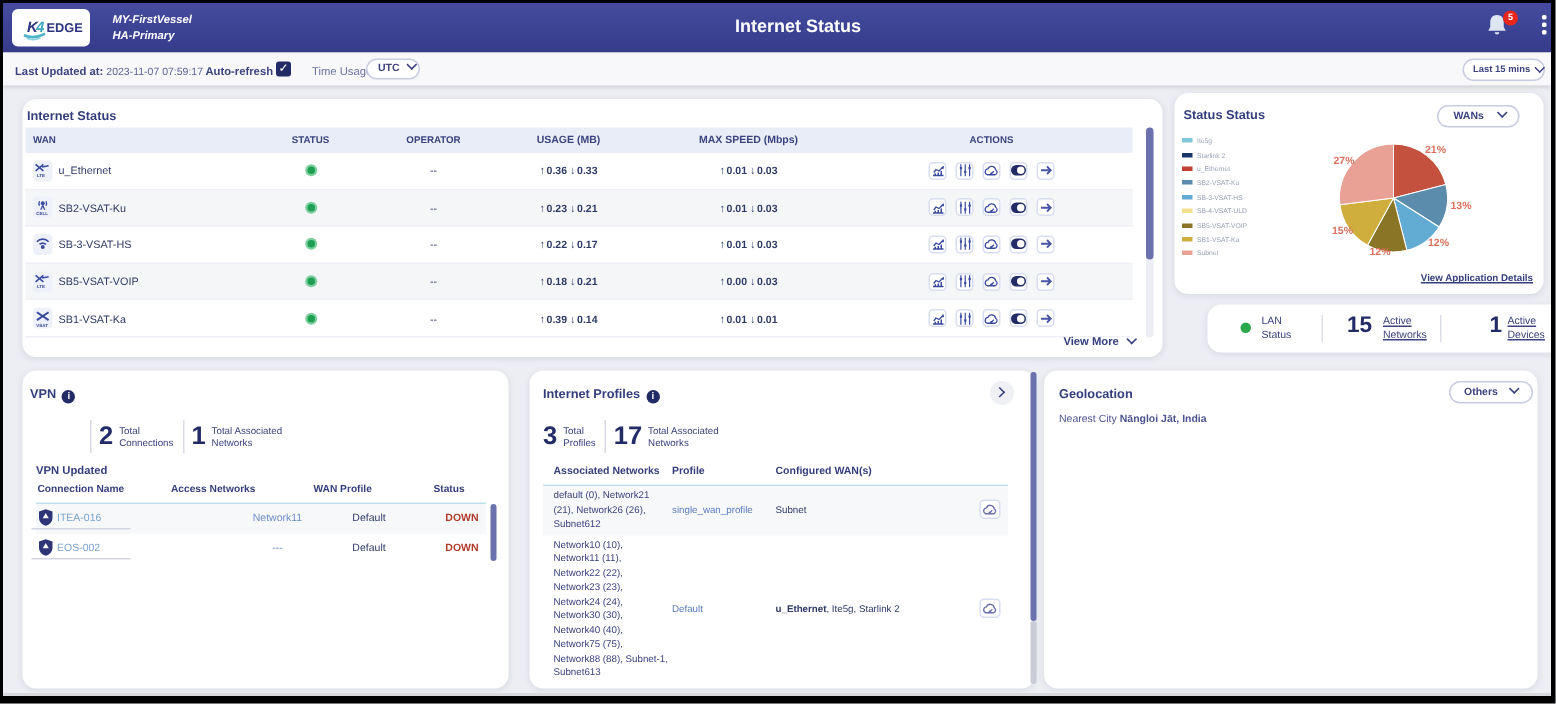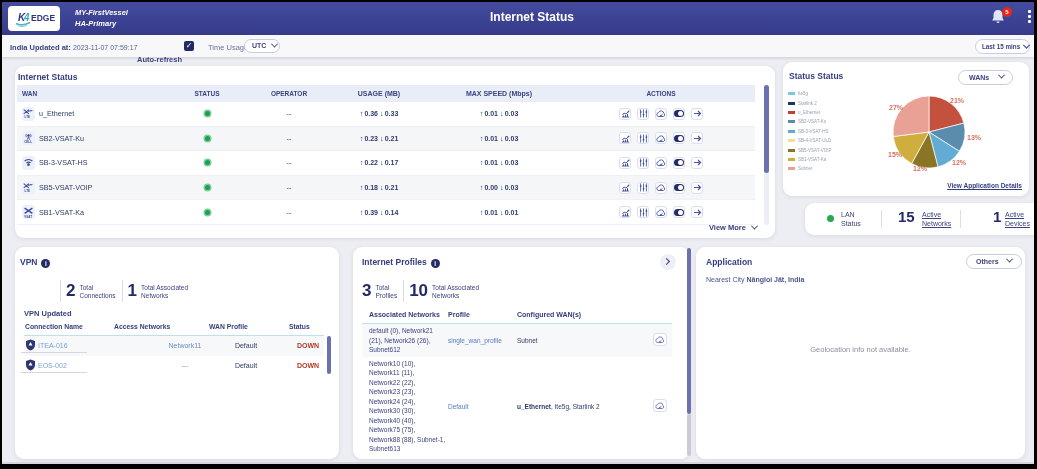--- a/index.html
+++ b/index.html
@@ -14,21 +14,21 @@
 #pagetitle { position:absolute; left:14px; top:8px; width:100%; text-align:center; color:#fff; font-weight:bold; font-size:12px; }
 #bell { position:absolute; left:988px; top:6px; }
 #badge { position:absolute; left:1000px; top:5px; width:10px; height:10px; background:#e8261c; border-radius:50%; color:#fff; font-size:6px; font-weight:bold; text-align:center; line-height:10px; }
 #kebab { position:absolute; left:1026px; top:8px; }
 #kebab div { width:3px; height:3px; background:#fff; border-radius:1px; margin-bottom:2px; }
 
 #toolbar { position:absolute; left:0; top:33px; width:100%; height:22px; background:#f8f8fb; box-shadow:0 1px 3px rgba(0,0,0,0.15); font-size:7.5px; color:#3c437f; }
 #toolbar .lbl { font-weight:bold; }
 #lastupd { position:absolute; left:8px; top:8px; }
 #lastupd span.val { color:#5b6394; font-weight:normal; font-size:7px; }
-#autoref { position:absolute; left:135px; top:20px; }
+#autoref { position:absolute; left:135px; top:8px; }
 #cb { position:absolute; left:182px; top:6px; width:10px; height:10px; background:#232b66; border-radius:2px; color:#fff; font-size:8px; line-height:10px; text-align:center; }
 #tz { position:absolute; left:206px; top:8px; color:#6a71a0; }
 .pill { position:absolute; border:1px solid #c8cce2; border-radius:8px; background:#fff; color:#3c437f; font-size:7px; font-weight:bold; }
 #tzpill { left:242px; top:4px; width:36px; height:14px; line-height:12px; text-align:left; padding-left:7px; }
 #rangepill { left:973px; top:4px; width:55px; white-space:nowrap; height:15px; font-size:6.3px; padding-left:6px; display:flex; align-items:center; } #rangepill .chev{margin-left:4px; margin-top:-1px;}
 .chev { display:inline-block; width:5px; height:5px; border-right:1.3px solid #3c437f; border-bottom:1.3px solid #3c437f; transform:rotate(45deg) translate(-1px,-1px); margin-left:4px; }
 
 .card { position:absolute; background:#fff; border-radius:9px; box-shadow:0 1px 4px rgba(60,70,120,0.12); }
 .cardtitle { color:#343e7c; font-weight:bold; font-size:8.5px; }
 
@@ -141,21 +141,21 @@
       </svg>
     </div>
     <div id="badge">5</div>
     <div id="kebab">
         <div></div>
         <div></div>
         <div></div>
       </div>
   </div>
   <div id="toolbar">
-    <div id="lastupd"><span class="lbl">India Updated at:</span> <span class="val">2023-11-07 07:59:17</span></div>
+    <div id="lastupd"><span class="lbl">Last Updated at:</span> <span class="val">2023-11-07 07:59:17</span></div>
     <div id="autoref" class="lbl">Auto-refresh</div>
     <div id="cb">✓</div>
     <div id="tz">Time Usage</div>
     <div class="pill" id="tzpill">UTC <span class="chev"></span></div>
     <div class="pill" id="rangepill">Last 15 mins <span class="chev"></span></div>
   </div>
 
   <div class="card" id="iscard">
     <h3 class="cardtitle">Internet Status</h3>
     <div id="istable">
@@ -488,21 +488,21 @@
 
   <div class="card" id="ipcard">
     <h3 class="cardtitle">Internet Profiles<span class="info">i</span></h3>
     <div id="ipchev"><span class="chev"></span></div>
     <div class="statrow" id="ipstats">
       <div class="stat" style="border-left:none">
           <b>3</b>
           <span>Total<br>Profiles</span>
         </div>
       <div class="stat">
-          <b>10</b>
+          <b>17</b>
           <span>Total Associated<br>Networks</span>
         </div>
     </div>
     <div id="iphead">
         <div class="ph1">Associated Networks</div>
         <div class="ph2">Profile</div>
         <div class="ph3">Configured WAN(s)</div>
       </div>
     <div id="iprows">
       <div class="prow">
@@ -528,19 +528,18 @@
               <circle cx="4.8" cy="6.8" r="0.8" fill="#6a6fae"></circle>
             </svg>
           </div>
         </div>
     </div>
     <div id="ipsb"></div>
     <div id="ipsb2"></div>
   </div>
 
   <div class="card" id="geocard">
-    <h3 class="cardtitle">Application</h3>
+    <h3 class="cardtitle">Geolocation</h3>
     <div id="geopill">Others <span class="chev"></span></div>
     <div id="geocity">Nearest City <b>Nāngloi Jāt, India</b></div>
-    <div id="geomsg">Geolocation info not available.</div>
   </div>
   <div id="footbar"></div>
 </div>
 
 </body></html>

